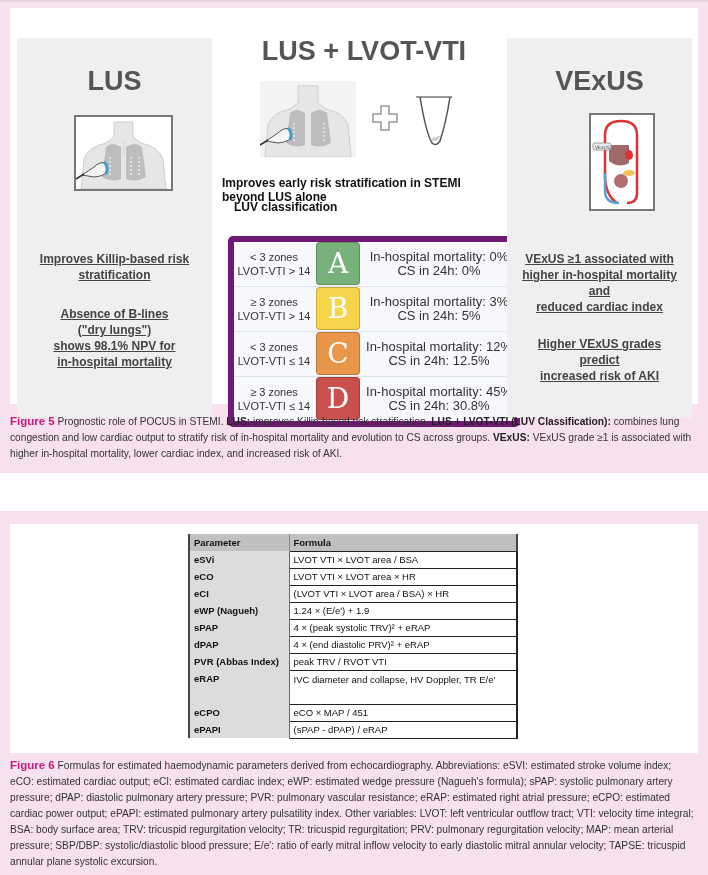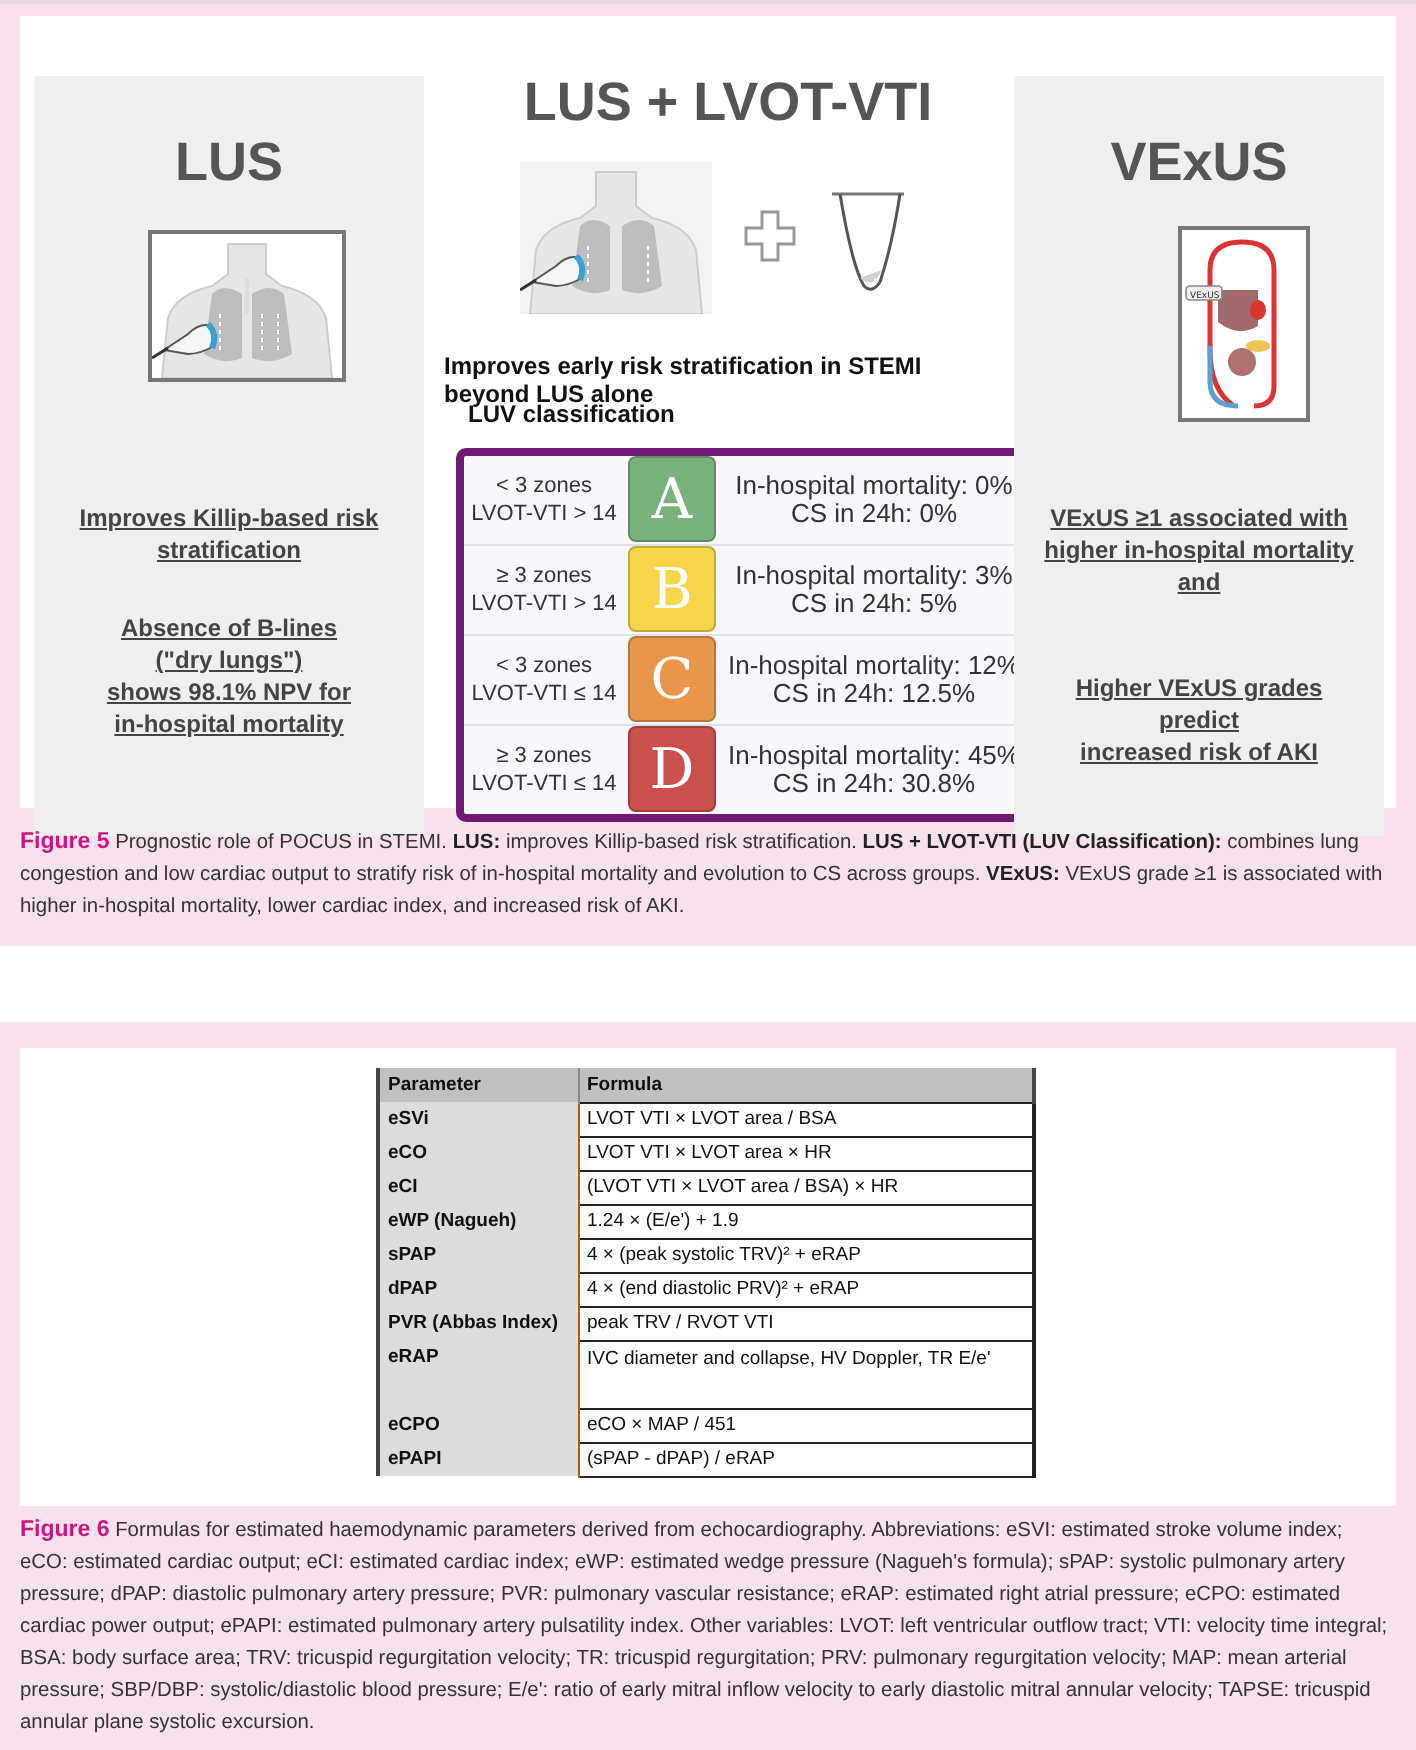--- a/index.html
+++ b/index.html
@@ -26,21 +26,21 @@
 
   .panel-text { position: absolute; left: 10px; right: 10px; text-align: center; font-size: 12px; font-weight: bold; color: #444; line-height: 16px; text-decoration: underline; }
 
   #mid-illus { position: absolute; left: 250px; top: 73px; width: 96px; height: 76px; background: #f3f3f3; }
   #plus-icon { position: absolute; left: 360px; top: 95px; width: 30px; height: 30px; }
   #vti-icon { position: absolute; left: 404px; top: 85px; width: 40px; height: 55px; }
 
   #mid-subtitle { position: absolute; left: 212px; top: 168px; width: 284px; text-align: left; font-size: 12px; font-weight: bold; color: #111; }
   #luv-title { position: absolute; left: 224px; top: 192px; font-size: 12px; font-weight: bold; color: #111; }
 
-  #luv-table { position: absolute; left: 218px; top: 216px; width: 280px; border: 4px solid #701a75; border-radius: 5px; background: #f6f8fb; overflow: hidden; text-decoration: underline; }
+  #luv-table { position: absolute; left: 218px; top: 228px; width: 280px; border: 6px solid #701a75; border-radius: 5px; background: #f6f8fb; overflow: hidden; text-decoration: underline; }
   .luv-row { position: relative; height: 44px; border-bottom: 1px solid #dde3ea; }
   .luv-row:last-child { border-bottom: none; }
   .luv-cond { position: absolute; left: 0; width: 80px; top: 8px; text-align: center; font-size: 11px; line-height: 14px; color: #333; }
   .luv-grade { position: absolute; left: 82px; top: 0; width: 44px; height: 43px; border: 1px solid rgba(0,0,0,0.2); border-radius: 4px; box-sizing: border-box; color: #fff; font-family: "DejaVu Serif", serif; font-size: 28px; text-align: center; line-height: 42px; }
   .luv-out { position: absolute; left: 130px; right: 0; top: 8px; text-align: center; font-size: 13px; line-height: 14px; color: #333; }
 
   .caption { position: absolute; left: 10px; right: 12px; font-family: "Liberation Sans", sans-serif; font-size: 10.2px; line-height: 16px; color: #333; }
   #fig5 .caption { top: 411px; }
   #fig6 .caption { top: 246px; }
   .caption .fig-label { color: #c8187e; font-weight: bold; font-size: 11.5px; }
@@ -174,20 +174,21 @@
           <ellipse cx="38" cy="40" rx="4" ry="5" fill="#d33"></ellipse>
           <circle cx="30" cy="66" r="7" fill="#b07070"></circle>
           <ellipse cx="38" cy="58" rx="6" ry="3" fill="#f2c25a"></ellipse>
           <rect x="2" y="28" width="18" height="7" rx="2" fill="#eee" stroke="#888" stroke-width="0.8"></rect>
           <text x="4" y="34" font-size="4.5" font-family="DejaVu Sans, sans-serif" fill="#333">VExUS</text>
         </svg>
       </div>
       <div class="panel-text" style="top:213px">
         <div>VExUS ≥1 associated with</div>
         <div>higher in-hospital mortality and</div>
+        <div>reduced cardiac index</div>
       </div>
       <div class="panel-text" style="top:298px">
         <div>Higher VExUS grades predict</div>
         <div>increased risk of AKI</div>
       </div>
     </div>
   </div>
 
   <div class="caption">
     <span class="fig-label">Figure 5</span>

